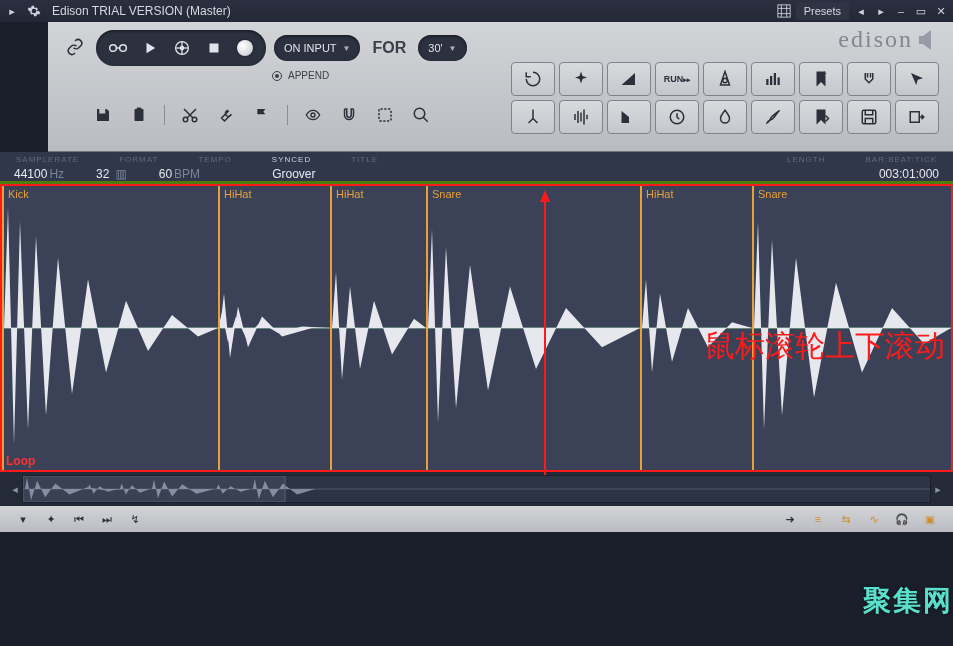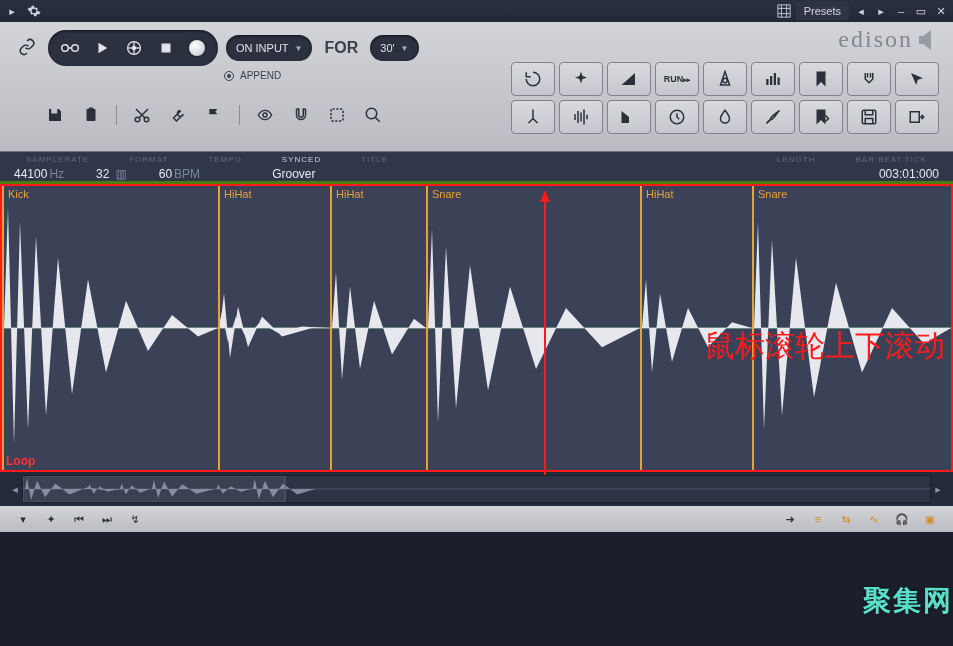--- a/index.html
+++ b/index.html
@@ -30,20 +30,21 @@
   padding: 0 8px; border-radius: 2px;
   color: #d5d8e0; font-size: 11px;
 }
 
 
 .toppanel {
   height: 130px;
   background: linear-gradient(#d2d4d8, #babcc1);
   border-bottom: 1px solid #707480;
   position: relative;
+  margin-left: 48px;
 }
 .brand {
   position: absolute; right: 18px; top: 4px;
   font-family: Georgia, serif;
   font-size: 24px; color: #848691;
   letter-spacing: 2px;
   display: flex; align-items: center; gap: 6px;
 }
 .brand svg { opacity: .7; }
 
@@ -120,21 +121,21 @@
   width: 22px; height: 22px; color: #2c303a;
   display: flex; align-items: center; justify-content: center;
 }
 
 
 .infobar {
   height: 14px; background: #30374a;
   display: flex; align-items: center;
   font-size: 8px; letter-spacing: 1px;
   color: #5e6a88;
-  padding: 0 26px; gap: 40px;
+  padding: 0 16px; gap: 40px;
 }
 .infobar .lbl.active { color: #c7d0e6; }
 .infobar .infospacer { flex: 1; }
 
 .valuebar {
   height: 18px; background: #30374a;
   display: flex; align-items: center;
   color: #e6e9f0; font-size: 12px;
   padding: 0 14px;
   border-bottom: 3px solid #4d7c0f;
@@ -216,20 +217,21 @@
 <body>
 
 <div class="titlebar">
   <div class="left">
     <span class="tb-icon">▸</span>
     <span class="tb-icon">
       <svg viewBox="0 0 24 24" width="14" height="14" fill="currentColor">
           <path d="M12 8a4 4 0 100 8 4 4 0 000-8zm9 4a7 7 0 01-.1 1.2l2 1.6-2 3.4-2.4-.9a7 7 0 01-2 1.2l-.4 2.5h-4l-.4-2.5a7 7 0 01-2-1.2l-2.4.9-2-3.4 2-1.6A7 7 0 013 12a7 7 0 01.1-1.2l-2-1.6 2-3.4 2.4.9a7 7 0 012-1.2L8 3h4l.4 2.5a7 7 0 012 1.2l2.4-.9 2 3.4-2 1.6c.07.4.1.8.1 1.2z"></path>
         </svg>
     </span>
+    <span class="title-text">Edison TRIAL VERSION (Master)</span>
   </div>
   <div class="spacer"></div>
   <div class="right">
     <span class="tb-icon">
       <svg viewBox="0 0 16 16" width="14" height="14" fill="none" stroke="currentColor">
           <rect x="1" y="1" width="14" height="14"></rect>
           <line x1="1" y1="5" x2="15" y2="5"></line>
           <line x1="1" y1="11" x2="15" y2="11"></line>
           <line x1="5" y1="1" x2="5" y2="15"></line>
           <line x1="11" y1="1" x2="11" y2="15"></line>

